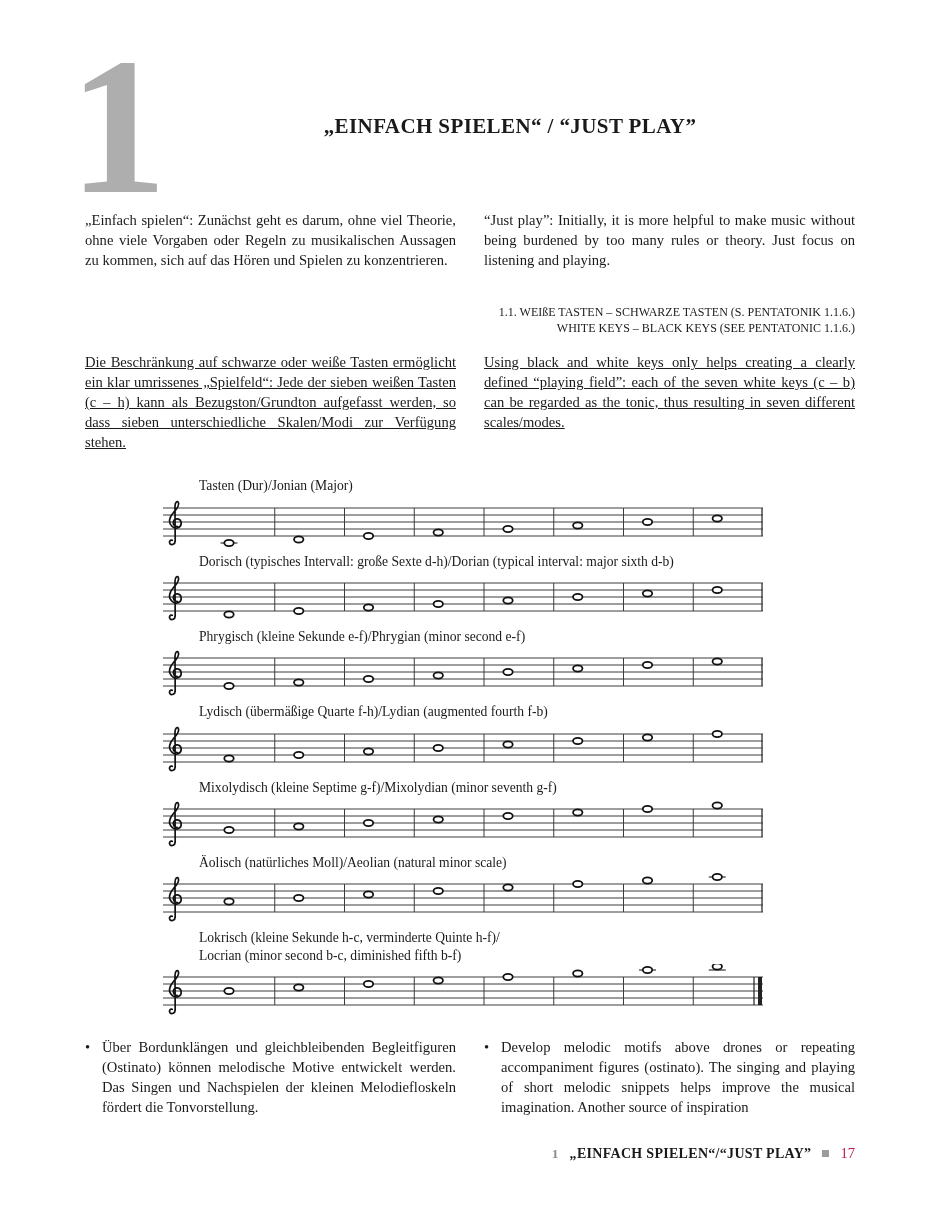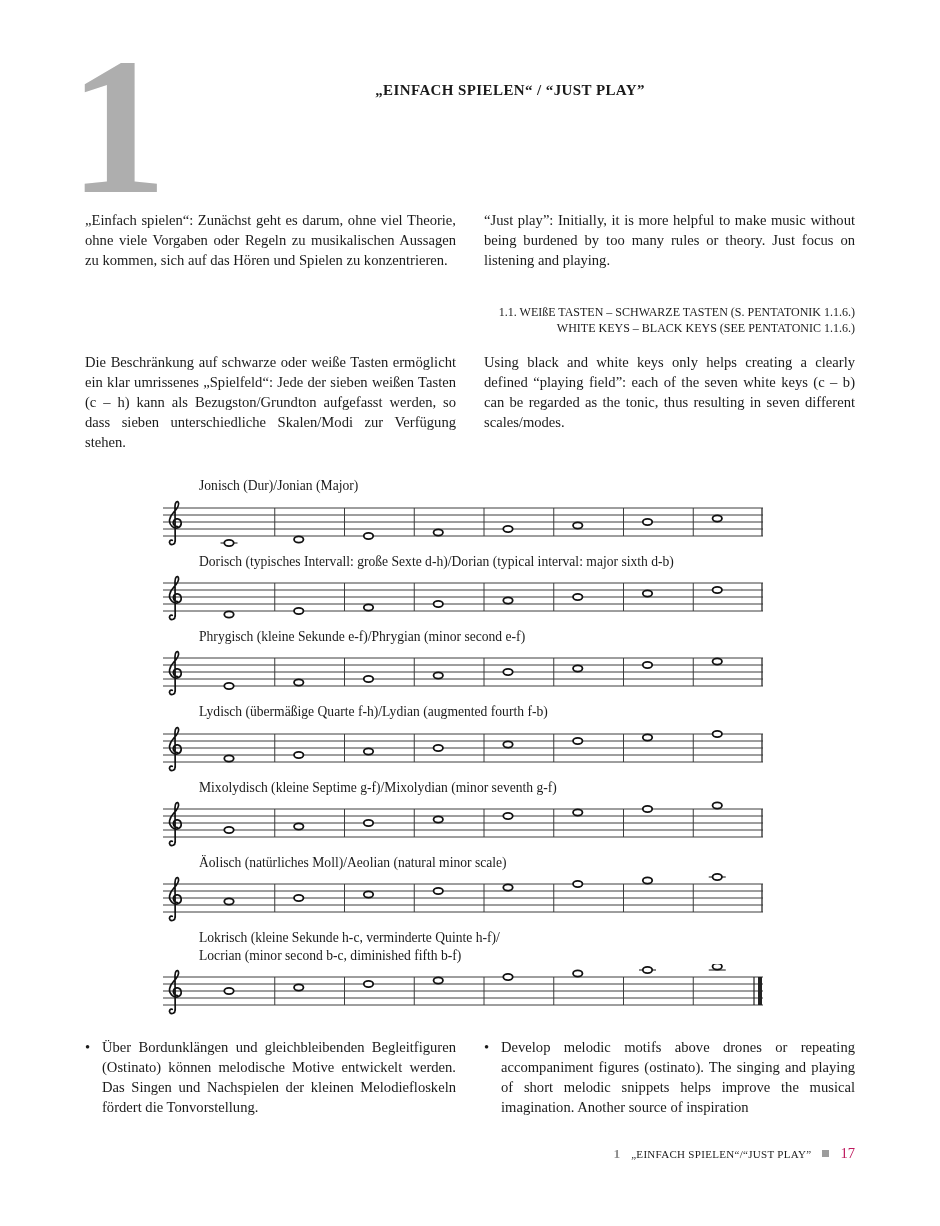--- a/index.html
+++ b/index.html
@@ -22,58 +22,58 @@
     font-size: 196px;
     line-height: 0.78;
     font-weight: bold;
     color: #aeaeae;
     letter-spacing: -4px;
     flex: 0 0 auto;
   }
   .chapter-title {
     flex: 1;
     text-align: center;
-    font-size: 15px;
+    font-size: 21px;
     font-weight: bold;
     letter-spacing: 0.4px;
-    margin: 32px 0 0 0;
+    margin: 64px 0 0 0;
   }
   .two-col {
     display: grid;
     grid-template-columns: 1fr 1fr;
     column-gap: 28px;
   }
   .two-col p { margin: 0; text-align: justify; font-size: 14.6px; line-height: 1.37; }
   .intro { margin-top: 8px; }
   .section-heading {
     text-align: right;
     font-size: 12px;
     font-weight: normal;
     line-height: 1.35;
     margin: 33px 0 17px 0;
   }
-  .bodytext { margin-top: 4px; }
+  .bodytext { margin-top: 4px; text-decoration: underline; }
   .staves { margin-top: 24px; margin-left: 78px; width: 600px; }
   .scale-block { margin-bottom: 2px; }
   .scale-label { font-size: 13.6px; line-height: 1.28; margin-left: 36px; }
   svg.staff { display: block; }
   .bullets { margin-top: 18px; }
   .bullet { display: flex; }
   .bullet .marker { width: 17px; flex: 0 0 auto; font-size: 14.6px; line-height: 1.37; }
   .bullet p { flex: 1; }
   .page-footer {
     position: absolute;
     right: 85px;
     bottom: 64px;
     display: flex;
     align-items: center;
     gap: 11px;
   }
   .footer-num { font-weight: bold; font-size: 13.5px; color: #8d8d8d; }
-  .footer-title { font-weight: normal; font-size: 11px; letter-spacing: 0.3px; color: #1a1a1a; }
+  .footer-title { font-weight: bold; font-size: 14px; letter-spacing: 0.3px; color: #1a1a1a; }
   .footer-square { width: 7px; height: 7px; background: #9c9c9c; flex: 0 0 auto; }
   .footer-page { font-size: 14.6px; color: #be185d; }
 </style>
 </head>
 <body>
 
 <div class="page">
 
   <header class="chapter-header">
     <div class="chapter-number">1</div>
@@ -90,21 +90,21 @@
     <div>WHITE KEYS – BLACK KEYS (SEE PENTATONIC 1.1.6.)</div>
   </h2>
 
   <section class="two-col bodytext">
     <p>Die Beschränkung auf schwarze oder weiße Tasten ermöglicht ein klar umrissenes „Spielfeld“: Jede der sieben weißen Tasten (c – h) kann als Bezugston/Grundton aufgefasst werden, so dass sieben unterschiedliche Skalen/Modi zur Verfügung stehen.</p>
     <p>Using black and white keys only helps creating a clearly defined “playing field”: each of the seven white keys (c – b) can be regarded as the tonic, thus resulting in seven different scales/modes.</p>
   </section>
 
   <div class="staves">
       <div class="scale-block">
-        <div class="scale-label">Jonisch (Dur)/Jonian (Major)</div>
+        <div class="scale-label">Tasten (Dur)/Jonian (Major)</div>
         <svg viewBox="0 0 600 56" width="600" height="56" class="staff">
           <line x1="0" y1="13" x2="600" y2="13" stroke="#3c3c3c" stroke-width="1"></line>
           <line x1="0" y1="20" x2="600" y2="20" stroke="#3c3c3c" stroke-width="1"></line>
           <line x1="0" y1="27" x2="600" y2="27" stroke="#3c3c3c" stroke-width="1"></line>
           <line x1="0" y1="34" x2="600" y2="34" stroke="#3c3c3c" stroke-width="1"></line>
           <line x1="0" y1="41" x2="600" y2="41" stroke="#3c3c3c" stroke-width="1"></line>
           <line x1="111.75" y1="13" x2="111.75" y2="41" stroke="#3c3c3c" stroke-width="1"></line>
           <line x1="181.5" y1="13" x2="181.5" y2="41" stroke="#3c3c3c" stroke-width="1"></line>
           <line x1="251.25" y1="13" x2="251.25" y2="41" stroke="#3c3c3c" stroke-width="1"></line>
           <line x1="321" y1="13" x2="321" y2="41" stroke="#3c3c3c" stroke-width="1"></line>

